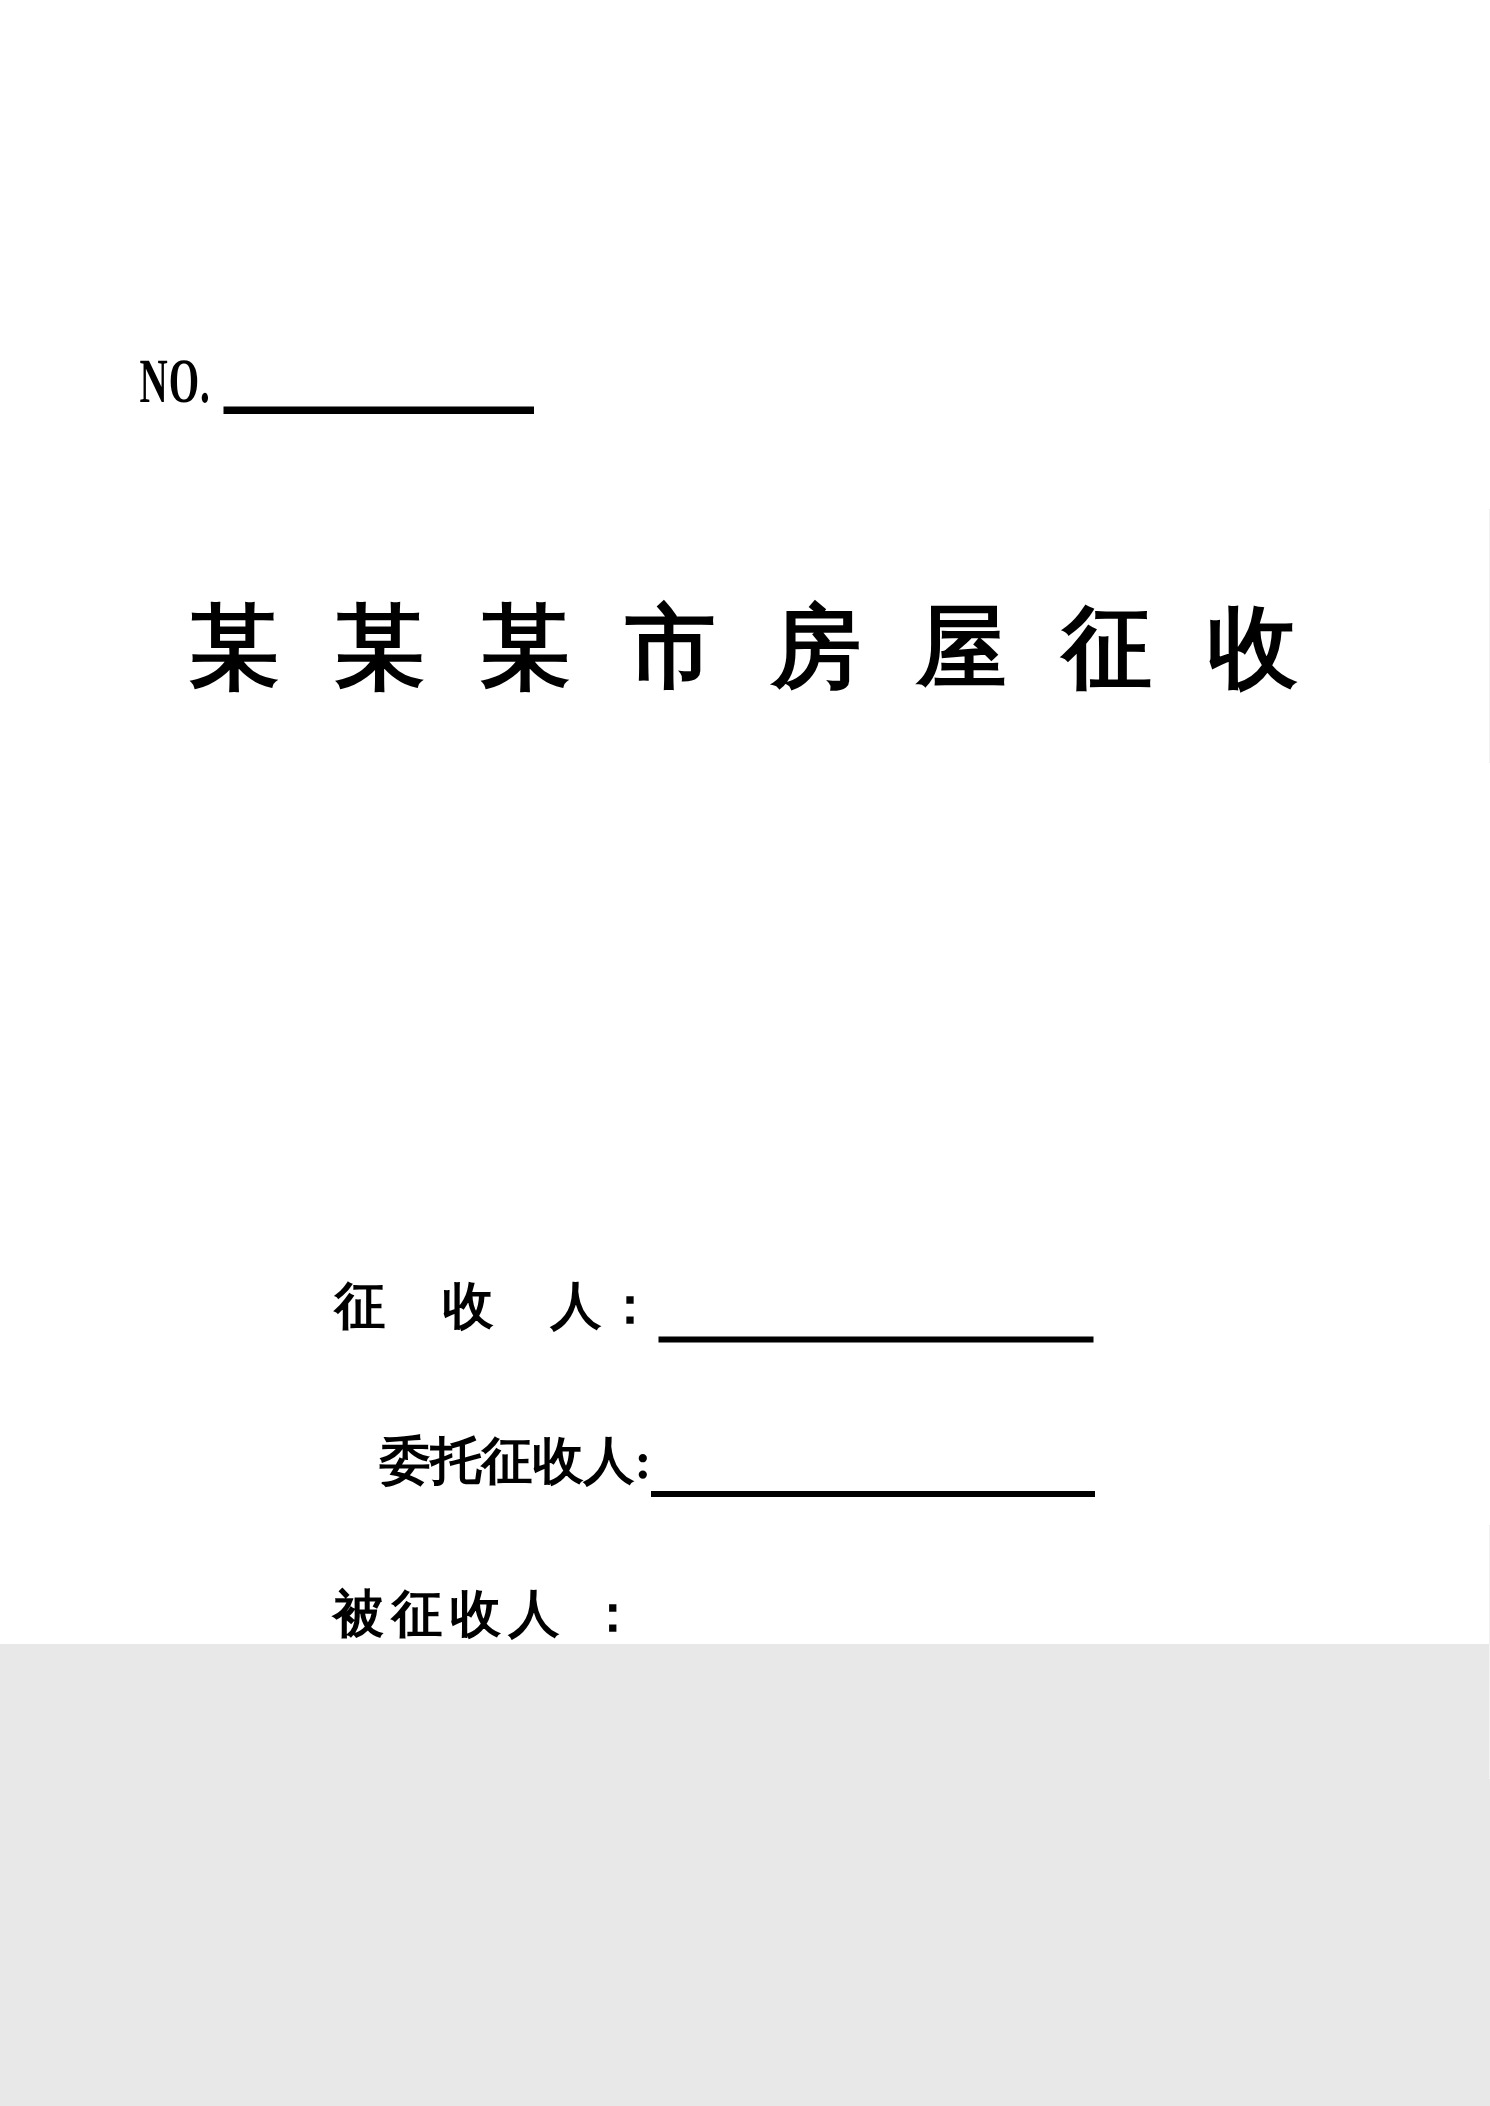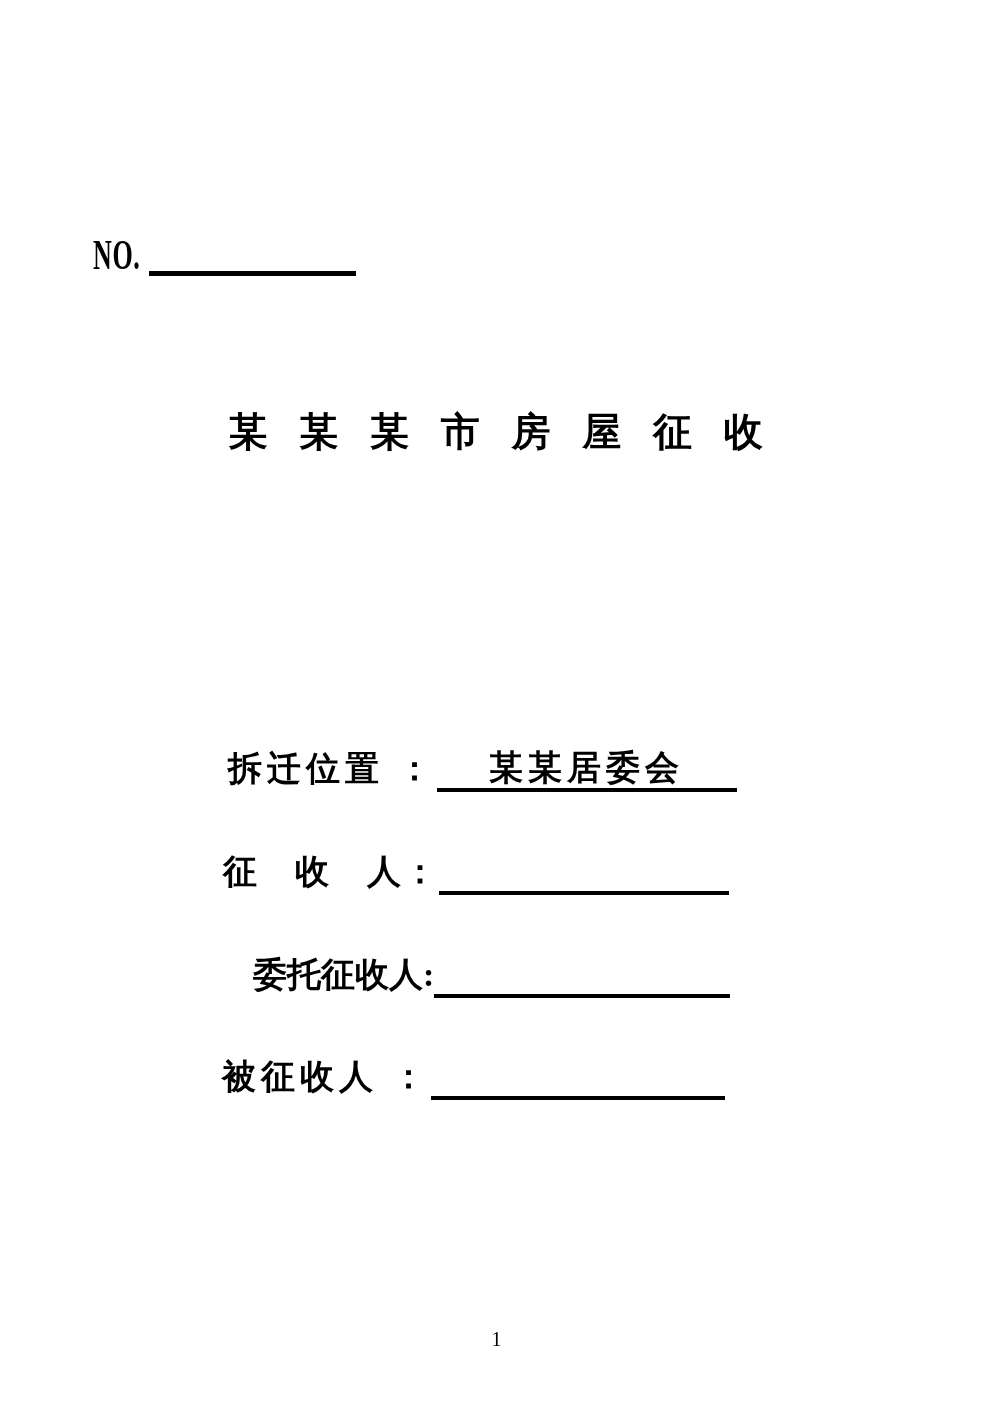--- a/index.html
+++ b/index.html
@@ -3,21 +3,21 @@
 <meta charset="utf-8">
 <style>
   html, body {
     margin: 0;
     padding: 0;
     background: #e8e8e8;
   }
   .page {
     position: relative;
     width: 993px;
-    height: 1404px;
+    height: 1096px;
     margin: 0 auto;
     background: #ffffff;
     color: #000000;
     font-family: "Liberation Serif", "DejaVu Serif", serif;
     overflow: hidden;
   }
 
   
   .no-line {
     position: absolute;
@@ -46,21 +46,21 @@
   
   .title-block {
     position: absolute;
     top: 381px;
     left: 0;
     right: 0;
     text-align: center;
     font-weight: 700;
   }
   .title-line-1 {
-    font-size: 39px;
+    font-size: 60px;
     line-height: 102px;
     word-spacing: 18px;
     letter-spacing: 2px;
     white-space: nowrap;
   }
   .title-line-2 {
     font-size: 60px;
     line-height: 102px;
     letter-spacing: 1px;
     white-space: nowrap;
@@ -120,24 +120,20 @@
 
   <div class="no-line">
     <span class="no-text">NO.</span>
   </div>
   <div class="no-blank"></div>
 
   <div class="title-block">
     <div class="title-line-1">某 某 某 市 房 屋 征 收</div>
   </div>
 
-  <div class="field field-location">
-    <span class="label">拆迁位置 ：</span>
-    <span class="fill">某某居委会</span>
-  </div>
 
   <div class="field field-entrusted">
     <span class="label">委托征收人:</span>
     <span class="fill"></span>
   </div>
 
   <div class="field field-expropriator">
     <span class="label">征　收　人：</span>
     <span class="fill"></span>
   </div>

